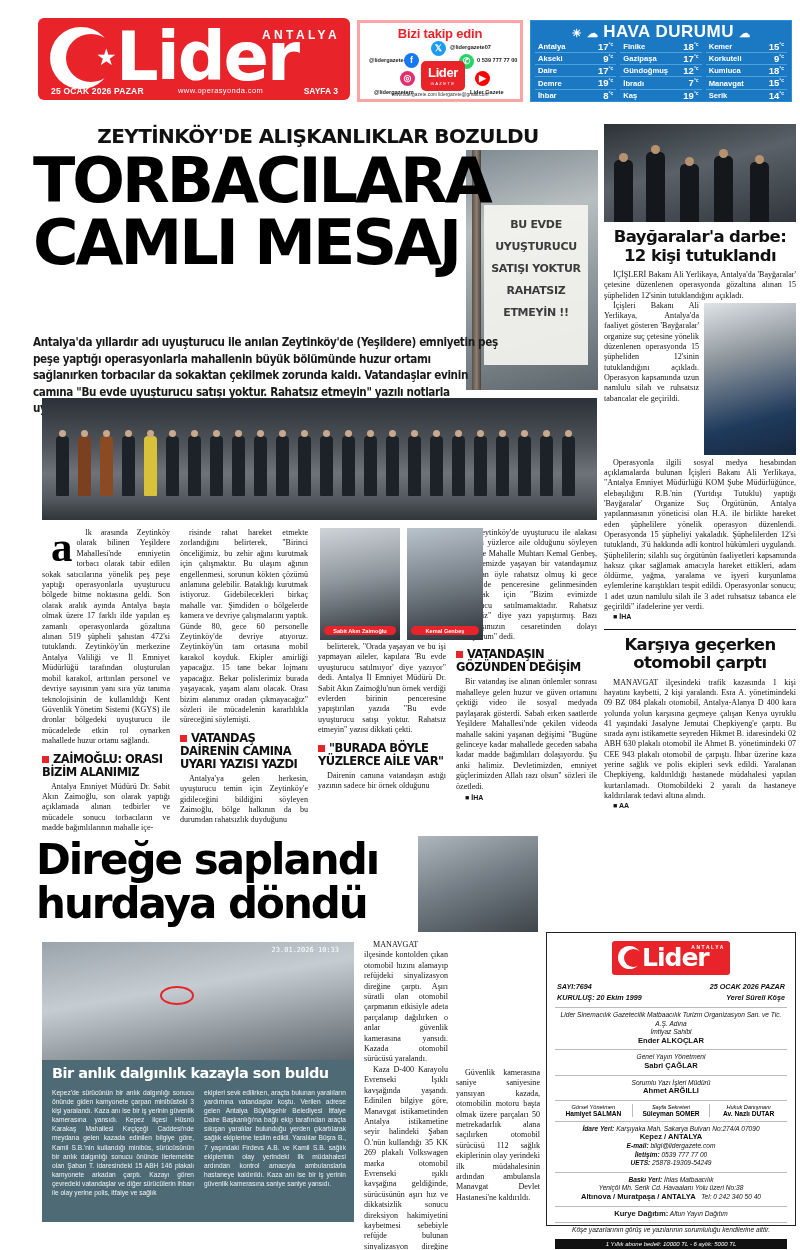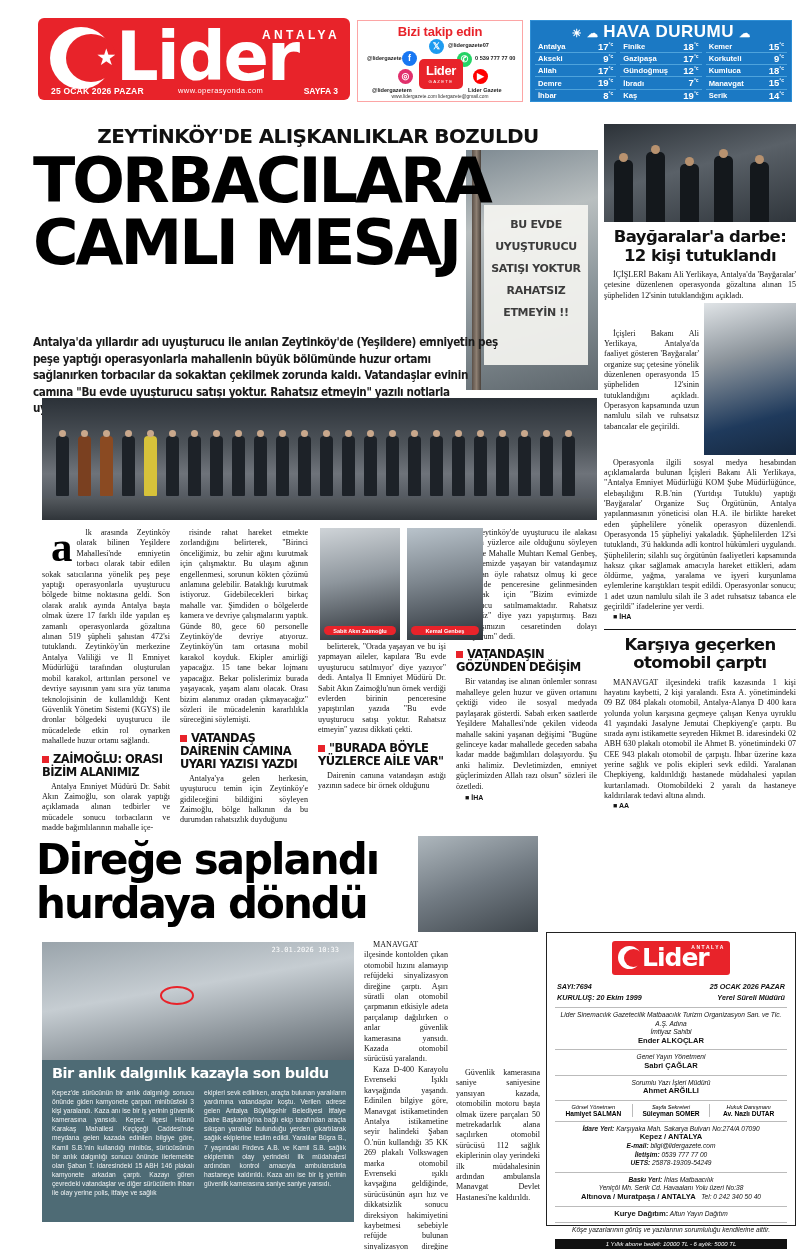--- a/index.html
+++ b/index.html
@@ -49,21 +49,21 @@
     font-size: 7.5px; color: #fff; letter-spacing: .4px;
   }
   .logo-sayfa {
     position: absolute; right: 12px; bottom: 4px;
     font-size: 8.5px; font-weight: bold; color: #fff;
   }
 
   
   .social {
     position: absolute; left: 357px; top: 20px; width: 166px; height: 82px;
-    background: #fff; border: 1px solid #fca5a5;
+    background: #fff; border: 3px solid #fca5a5;
   }
   .social-title {
     position: absolute; left: 0; right: 0; top: 3px; text-align: center;
     font-size: 13px; color: #e8232a; font-weight: bold; letter-spacing: -.2px;
   }
   .s-ico {
     position: absolute; width: 15px; height: 15px; border-radius: 50%;
     color: #fff; font-size: 9px; font-weight: bold; text-align: center; line-height: 15px;
   }
   .s-lbl { position: absolute; font-size: 5.6px; color: #222; font-weight: bold; white-space: nowrap; }
@@ -258,21 +258,21 @@
   .rail-head {
     font-family: "DejaVu Sans", sans-serif; font-weight: bold;
     font-size: 16.5px; line-height: 18.5px; letter-spacing: -.6px;
     color: #111; margin: 6px 0 5px 0; text-align: center;
   }
   .rail-body {
     font-family: "Liberation Serif", serif; font-size: 8.1px; line-height: 10.3px;
     color: #141414; text-align: justify;
   }
   .rail-body p { text-indent: 9px; }
-  .rail-narrow { width: 95px; float: left; margin-top: 28px; }
+  .rail-narrow { width: 95px; float: left; }
   .rail-portrait {
     float: right; width: 92px; height: 152px; margin: 2px 0 3px 4px;
     background: linear-gradient(165deg,#e0e4e7,#8d959c 35%,#1f3a5c 75%,#16283f);
   }
   .rail-rule { clear: both; border-top: 1px solid #111; margin: 6px 0 0 0; }
   .rail-head2 {
     font-family: "DejaVu Sans", sans-serif; font-weight: bold;
     font-size: 16.5px; line-height: 18.5px; letter-spacing: -.6px;
     color: #111; margin: 6px 0 5px 0; text-align: center;
   }
@@ -374,21 +374,21 @@
         <div class="wcol">
           <div class="wrow">
               <span class="wcity">Antalya</span>
               <span class="wtemp"><span>17</span><sup>°c</sup></span>
             </div>
           <div class="wrow">
               <span class="wcity">Akseki</span>
               <span class="wtemp"><span>9</span><sup>°c</sup></span>
             </div>
           <div class="wrow">
-              <span class="wcity">Allah</span>
+              <span class="wcity">Daire</span>
               <span class="wtemp"><span>17</span><sup>°c</sup></span>
             </div>
           <div class="wrow">
               <span class="wcity">Demre</span>
               <span class="wtemp"><span>19</span><sup>°c</sup></span>
             </div>
           <div class="wrow">
               <span class="wcity">İhbar</span>
               <span class="wtemp"><span>8</span><sup>°c</sup></span>
             </div>
@@ -601,21 +601,21 @@
       <div class="c"></div>
       <div class="w">Lider</div>
       <div class="a">ANTALYA</div>
     </div>
     <div class="imp-row">
       <span><span>SAYI:</span><span>7694</span></span>
       <span>25 OCAK 2026 PAZAR</span>
     </div>
     <div class="imp-row">
       <span><span>KURULUŞ:</span> <span>20 Ekim 1999</span></span>
-      <span>Yerel Süreli Müdürü</span>
+      <span>Yerel Süreli Köşe</span>
     </div>
     <div class="imp-sec">
       <div>Lider Sinemacılık Gazetecilik Matbaacılık Turizm Organizasyon San. ve Tic. A.Ş. Adına</div>
       <div>İmtiyaz Sahibi</div>
       <b>Ender ALKOÇLAR</b>
     </div>
     <div class="imp-sec">
       <div>Genel Yayın Yönetmeni</div>
       <b>Sabri ÇAĞLAR</b>
     </div>

